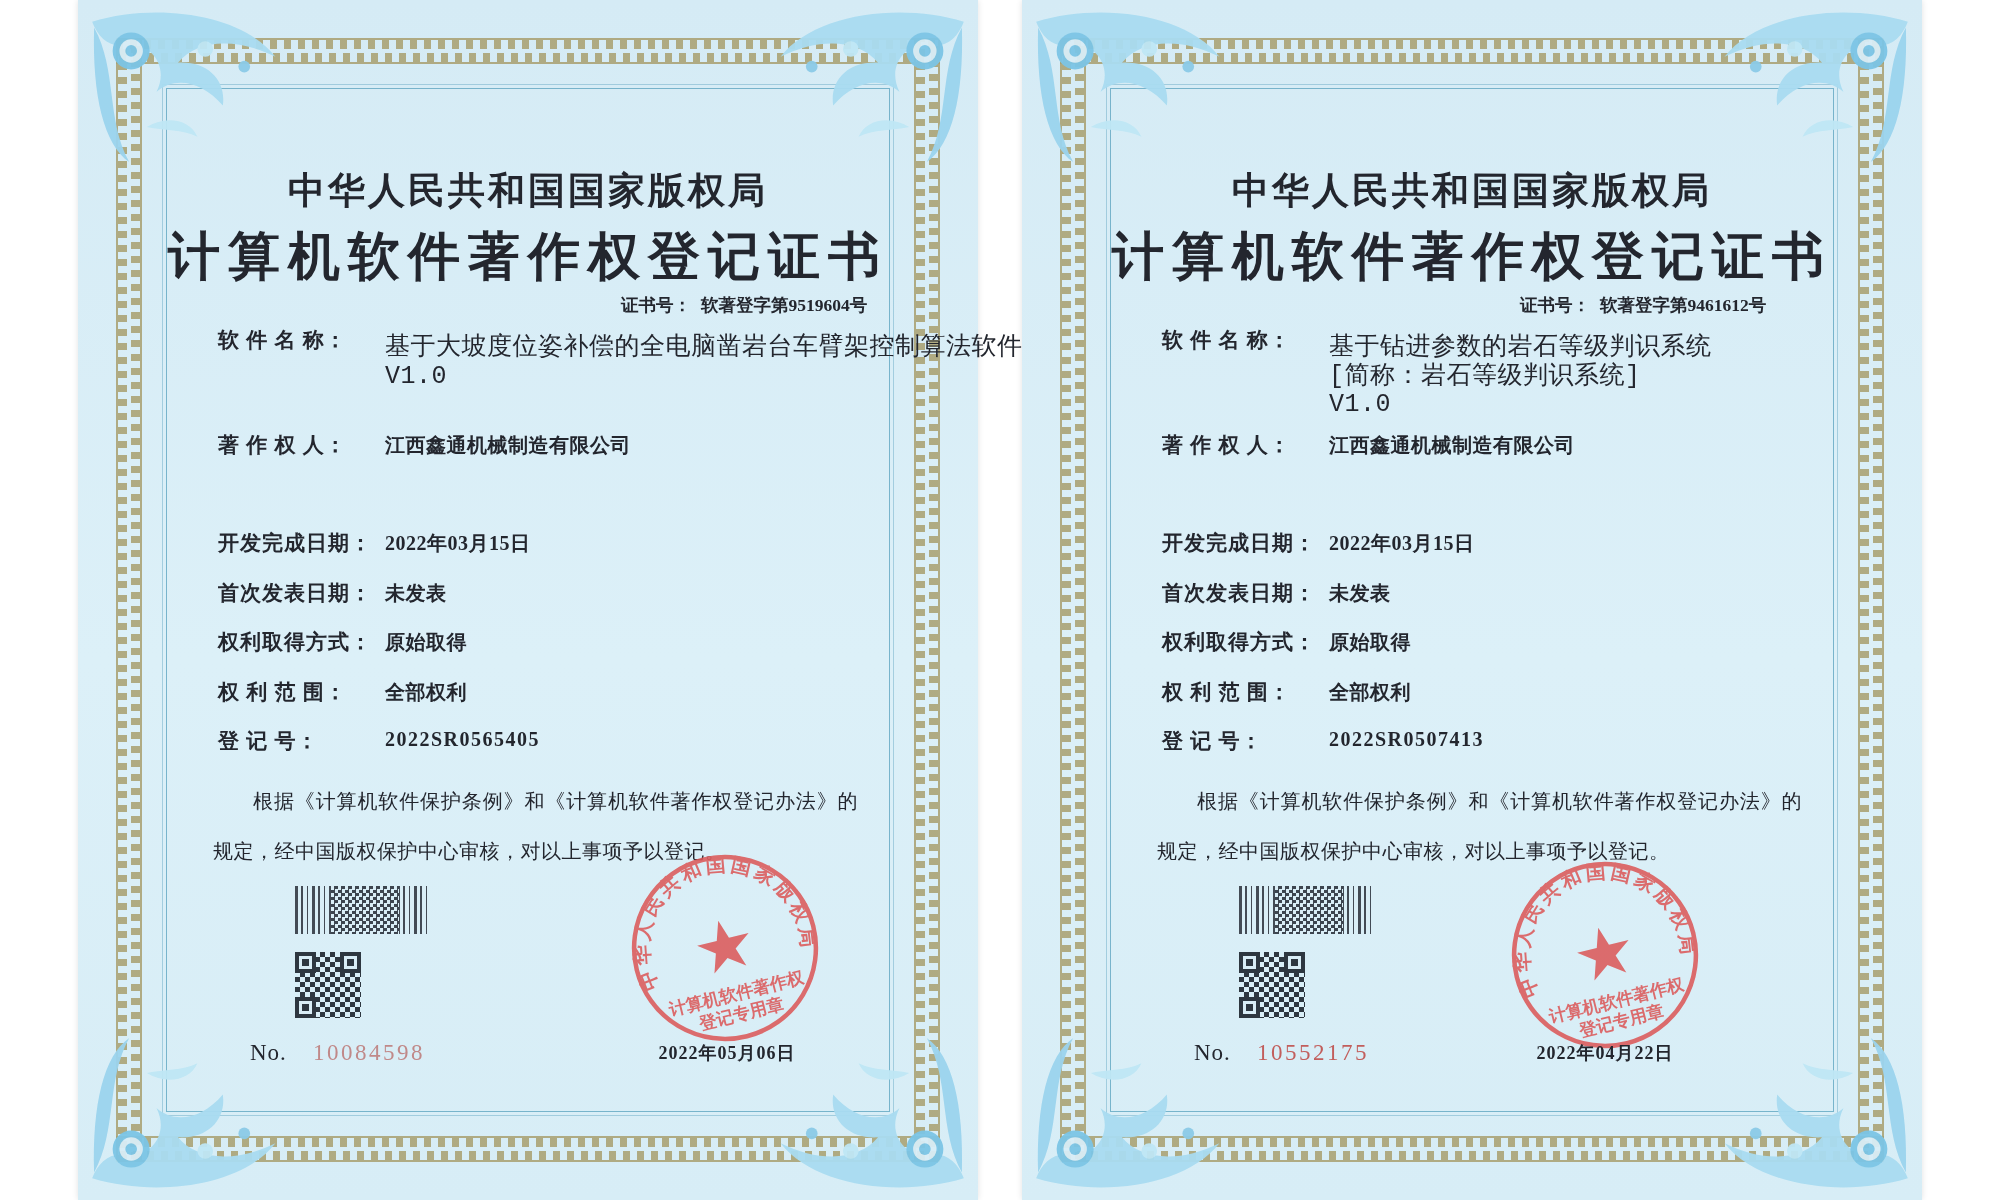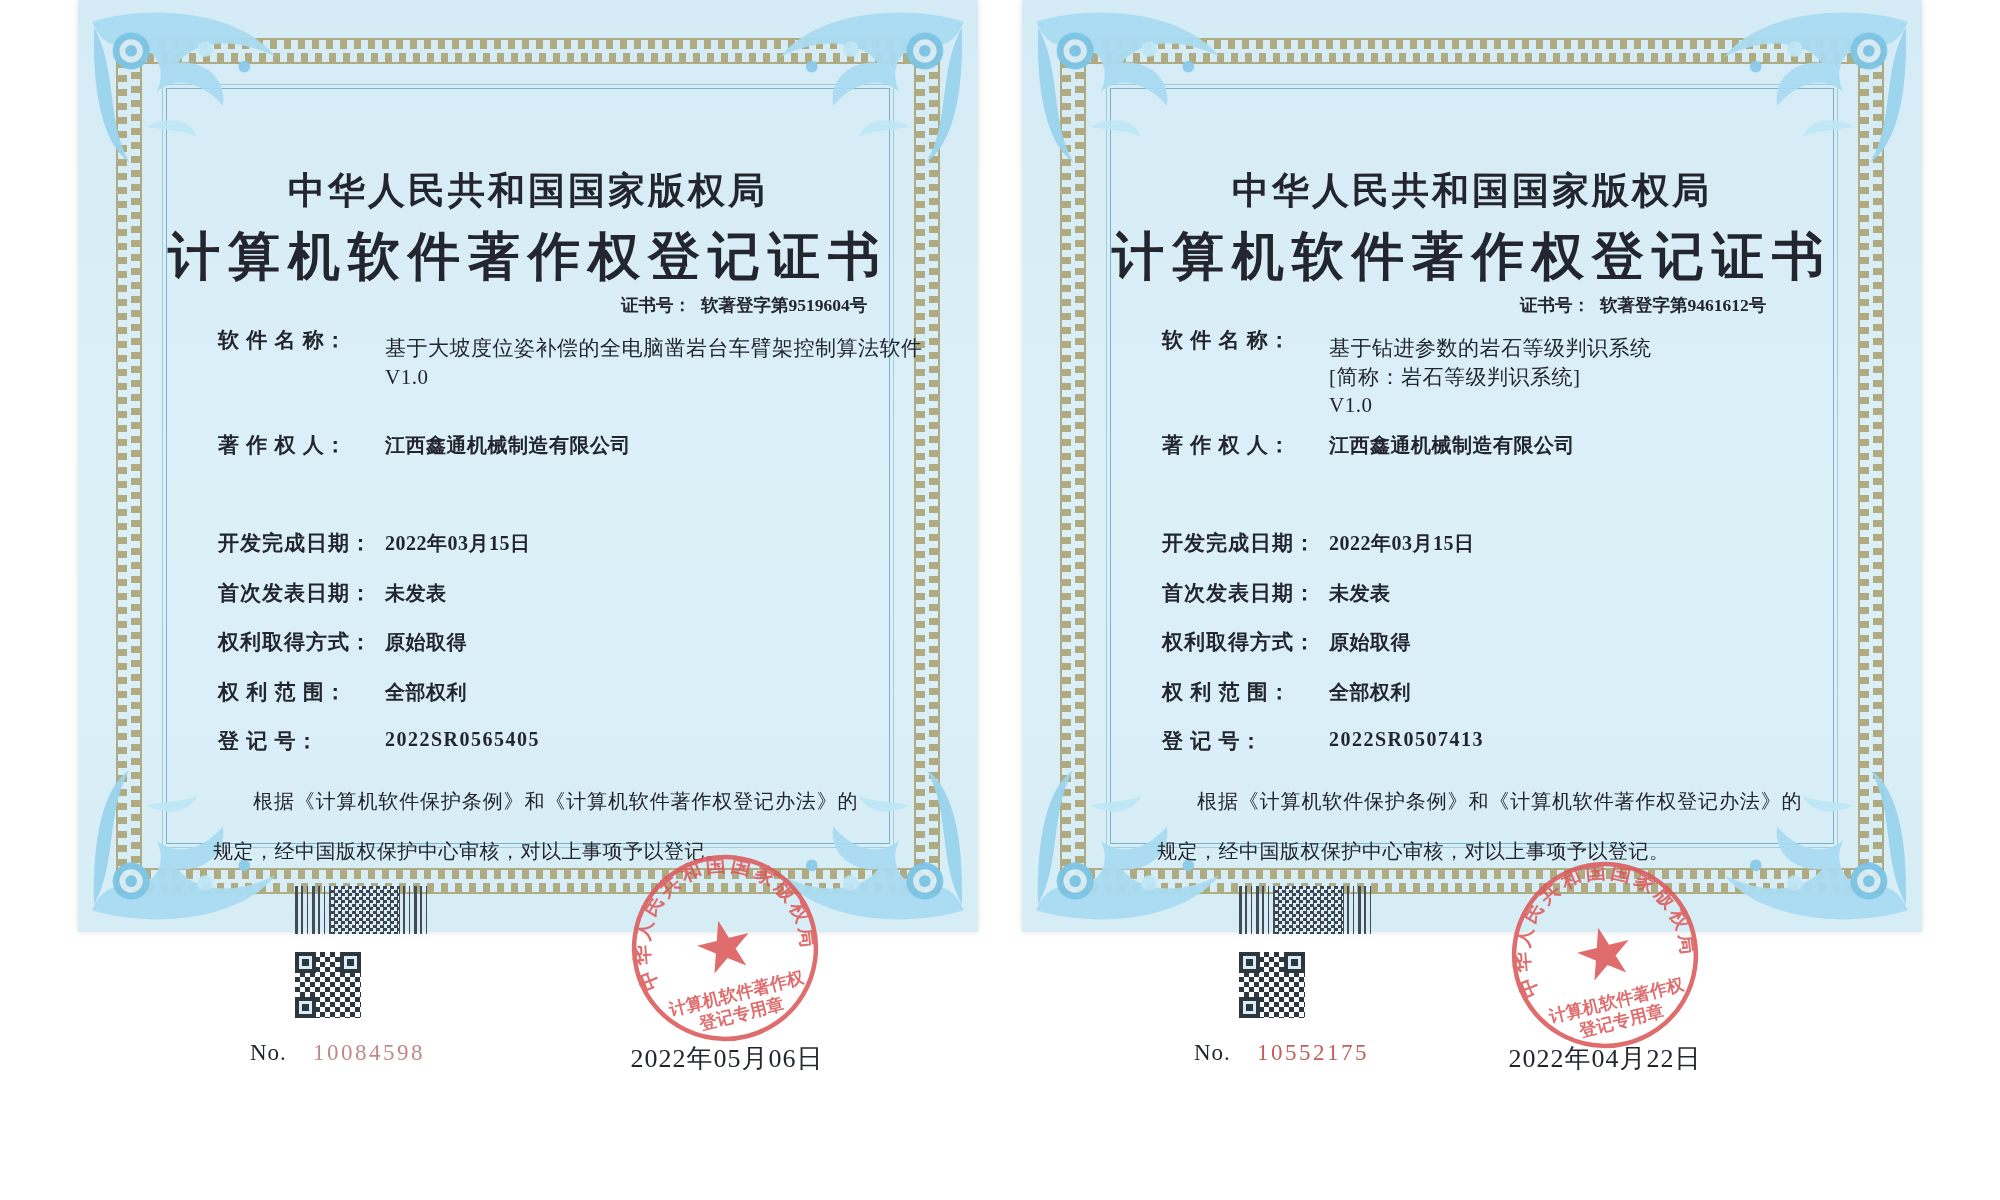--- a/index.html
+++ b/index.html
@@ -6,21 +6,21 @@
     --paper:#d9edf6;
     --olive:rgba(168,159,110,0.85);
     --teal:rgba(95,165,192,0.8);
     --ink:#23262e;
     --seal:#dc5a5a;
   }
   *{margin:0;padding:0;box-sizing:border-box;}
   body{width:2000px;height:1200px;background:#ffffff;font-family:"Liberation Serif","DejaVu Serif",serif;color:var(--ink);}
   .page{position:relative;width:2000px;height:1200px;background:#ffffff;overflow:hidden;}
 
-  .cert{position:absolute;top:0;width:900px;height:932px;background:linear-gradient(180deg,#d5ebf5 0%,#dcf0f8 55%,#d7edf6 100%);box-shadow:0 0 6px rgba(0,0,0,.12);}
+  .cert{position:absolute;top:0;width:900px;height:1200px;background:linear-gradient(180deg,#d5ebf5 0%,#dcf0f8 55%,#d7edf6 100%);box-shadow:0 0 6px rgba(0,0,0,.12);}
   .cert-a{left:78px;}
   .cert-b{left:1022px;}
 
   
   .fret{position:absolute;z-index:2;}
   .fret-top,.fret-bottom{left:38px;right:38px;height:26px;
     border-top:2px solid var(--olive);border-bottom:2px solid var(--olive);
     background-image:
       repeating-linear-gradient(90deg,var(--olive) 0 7px,transparent 7px 14px),
       repeating-linear-gradient(90deg,transparent 0 3px,var(--olive) 3px 10px,transparent 10px 14px);
@@ -52,21 +52,21 @@
   .content{position:absolute;inset:0;z-index:4;}
   .authority{position:absolute;top:166px;left:0;width:100%;text-align:center;font-size:37px;font-weight:700;letter-spacing:3px;}
   .cert-title{position:absolute;top:222px;left:0;width:100%;text-align:center;font-size:52px;font-weight:800;letter-spacing:8px;}
   .certno-line{position:absolute;top:293px;left:74%;transform:translateX(-50%);font-size:17.5px;font-weight:700;white-space:nowrap;}
   .cert-b .certno-line{left:69%;}
   .certno-line .num{margin-left:10px;font-weight:700;}
 
   .lbl{position:absolute;left:140px;font-size:21px;font-weight:700;letter-spacing:1px;white-space:nowrap;}
   .val{position:absolute;left:307px;font-size:20px;letter-spacing:.5px;white-space:nowrap;}
   .name-lbl{top:326px;}
-  .name-val{top:334px;font-size:21px;line-height:28.5px;}
+  .name-val{top:334px;font-size:25px;line-height:28.5px;font-family:Liberation Mono, monospace;}
   .owner-lbl{top:431px;}
   .owner-val{top:432px;font-weight:600;}
   .dev-lbl{top:529px;}  .dev-val{top:530px;font-weight:600;}
   .pub-lbl{top:579px;}  .pub-val{top:580px;font-weight:600;}
   .acq-lbl{top:628px;}  .acq-val{top:629px;font-weight:600;}
   .scope-lbl{top:678px;}.scope-val{top:679px;font-weight:600;font-family:Liberation Serif, serif;}
   .reg-lbl{top:727px;}  .reg-val{top:728px;font-weight:600;letter-spacing:1.5px;}
 
   .statement{position:absolute;top:776px;left:135px;width:645px;font-size:20px;line-height:50px;text-indent:2em;text-align:justify;letter-spacing:.5px;}
 
@@ -84,21 +84,21 @@
   .eye-bl{left:0;bottom:0;}
 
   .serial-line{position:absolute;left:172px;top:1040px;font-size:23px;letter-spacing:1px;}
   .serial-num{margin-left:26px;letter-spacing:2.5px;}
   .cert-a .serial-num{color:#c08989;}
   .cert-b .serial-num{color:#c25e5c;}
 
   
   .seal-svg{position:absolute;left:547px;top:848px;width:200px;height:200px;transform:rotate(-14deg);opacity:.88;}
   .cert-b .seal-svg{left:483px;top:855px;}
-  .issue-date{position:absolute;top:1041px;left:649px;transform:translateX(-50%);font-size:26px;font-weight:400;letter-spacing:1px;white-space:nowrap;}
+  .issue-date{position:absolute;top:1041px;left:649px;transform:translateX(-50%);font-size:18px;font-weight:700;letter-spacing:1px;white-space:nowrap;}
   .cert-b .issue-date{left:583px;}
 
   .defs-hidden{position:absolute;width:0;height:0;overflow:hidden;}
 </style>
 </head>
 <body>
 
 <svg class="defs-hidden" aria-hidden="true">
   <defs>
     <g id="flourish-art">

